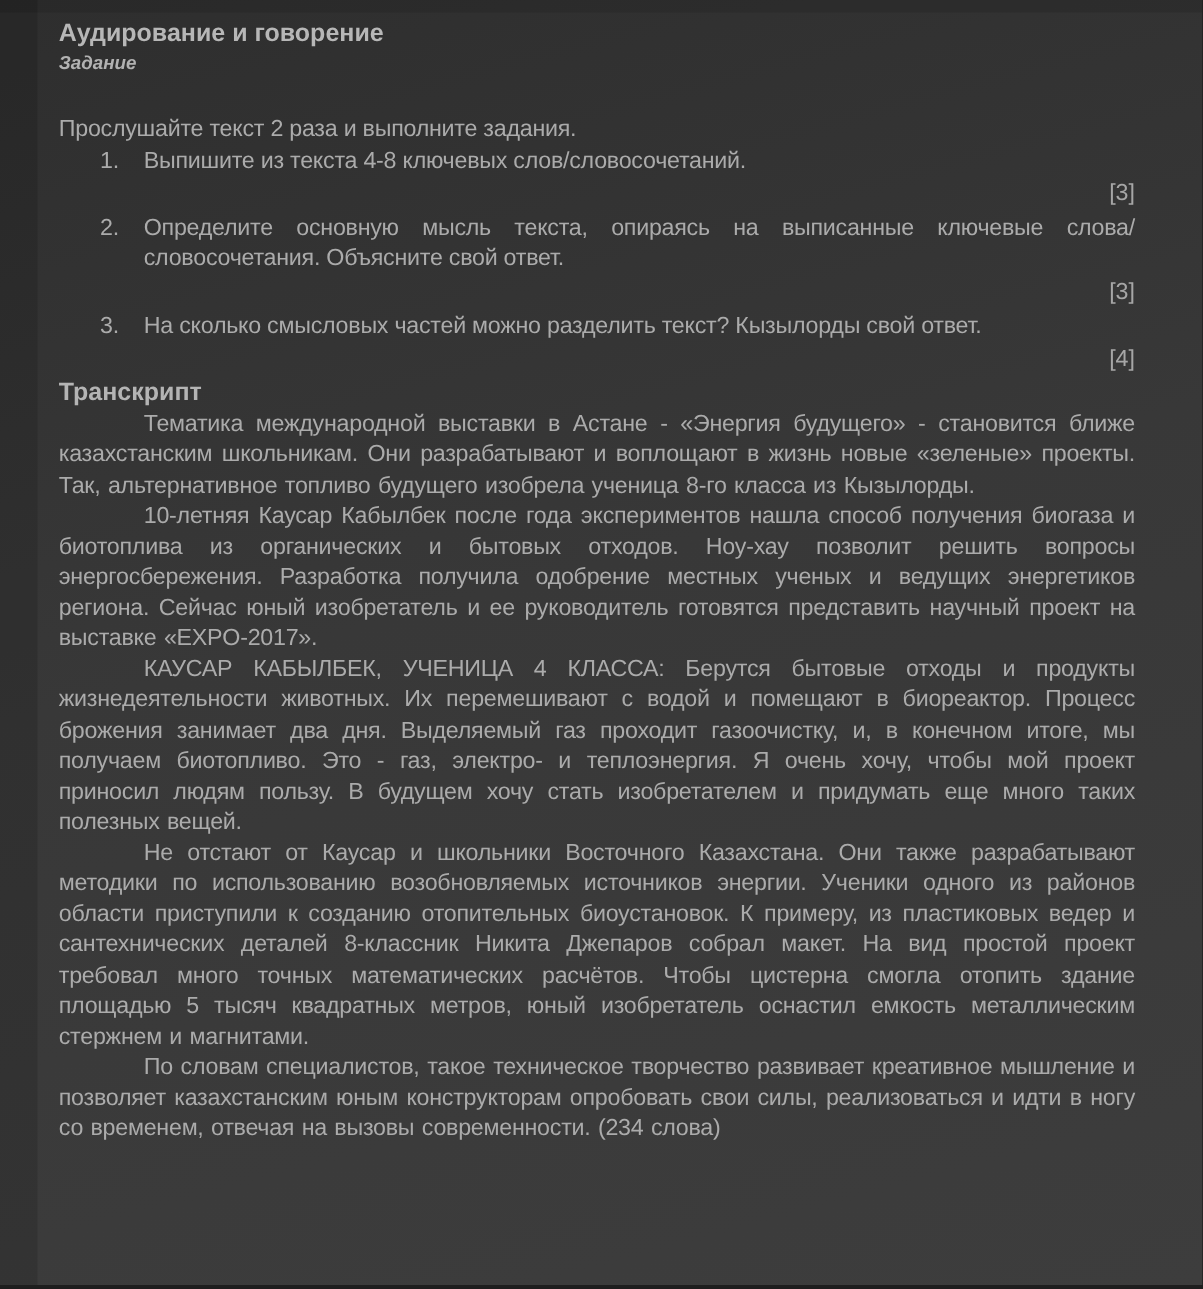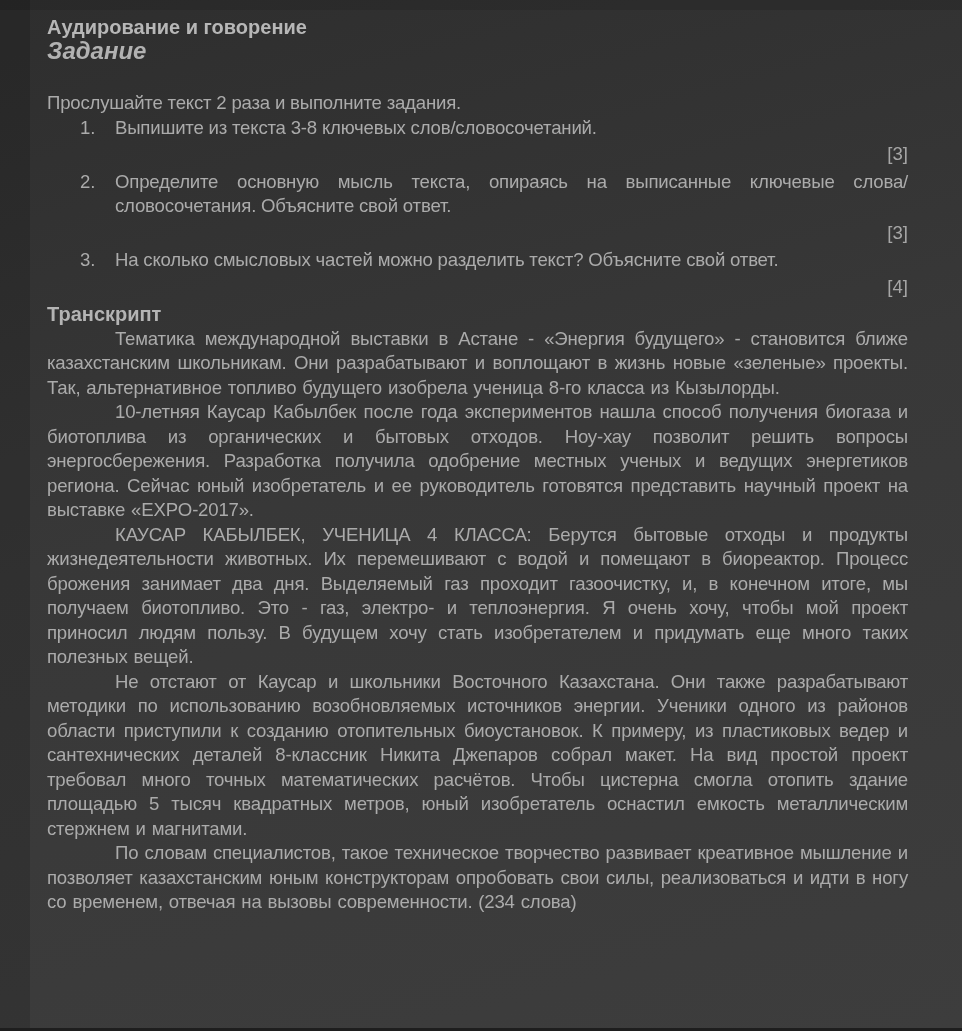--- a/index.html
+++ b/index.html
@@ -34,21 +34,21 @@
     top: 15px;
     width: 861px;
   }
   .title {
     font-size: 20px;
     line-height: 24px;
     font-weight: bold;
     color: #b7b7b7;
   }
   .subtitle {
-    font-size: 24px;
+    font-size: 15px;
     line-height: 24px;
     font-weight: bold;
     font-style: italic;
     color: #b2b2b2;
   }
   .intro {
     font-size: 18.6px;
     line-height: 24.5px;
     letter-spacing: -0.2px;
     margin-top: 28px;
@@ -99,33 +99,33 @@
   <div class="content">
 
     <div class="title">Аудирование и говорение</div>
 
     <div class="subtitle">Задание</div>
 
     <div class="intro">Прослушайте текст 2 раза и выполните задания.</div>
 
     <div class="task">
       <span class="task-num">1.</span>
-      <span>Выпишите из текста 3-8 ключевых слов/словосочетаний.</span>
+      <span>Выпишите из текста 4-8 ключевых слов/словосочетаний.</span>
     </div>
     <div class="score">[3]</div>
 
     <div class="task">
       <span class="task-num">2.</span>
       <span>Определите основную мысль текста, опираясь на выписанные ключевые слова/словосочетания.  Объясните свой ответ.</span>
     </div>
     <div class="score">[3]</div>
 
     <div class="task">
       <span class="task-num">3.</span>
-      <span>На сколько смысловых частей можно разделить текст? Объясните свой ответ.</span>
+      <span>На сколько смысловых частей можно разделить текст? Кызылорды свой ответ.</span>
     </div>
     <div class="score">[4]</div>
 
     <div class="transcript-heading">Транскрипт</div>
 
     <p class="para">Тематика международной выставки в Астане - «Энергия будущего» - становится ближе казахстанским школьникам. Они разрабатывают и воплощают в жизнь новые «зеленые» проекты. Так, альтернативное топливо будущего изобрела ученица 8-го класса из Кызылорды.</p>
     <p class="para">10-летняя Каусар Кабылбек после года экспериментов нашла способ получения биогаза и биотоплива из органических и бытовых отходов. Ноу-хау позволит решить вопросы энергосбережения. Разработка получила одобрение местных ученых и ведущих энергетиков региона. Сейчас юный изобретатель и ее руководитель готовятся представить научный проект на выставке «EXPO-2017».</p>
     <p class="para">КАУСАР КАБЫЛБЕК, УЧЕНИЦА 4 КЛАССА: Берутся бытовые отходы и продукты жизнедеятельности животных. Их перемешивают с водой и помещают в биореактор. Процесс брожения занимает два дня. Выделяемый газ проходит газоочистку, и, в конечном итоге, мы получаем биотопливо. Это - газ, электро- и теплоэнергия. Я очень хочу, чтобы мой проект приносил людям пользу. В будущем хочу стать изобретателем и придумать еще много таких полезных вещей.</p>
     <p class="para">Не отстают от Каусар и школьники Восточного Казахстана. Они также разрабатывают методики по использованию возобновляемых источников энергии. Ученики одного из районов области приступили к созданию отопительных биоустановок. К примеру, из пластиковых ведер и сантехнических деталей 8-классник Никита Джепаров собрал макет. На вид простой проект требовал много точных математических расчётов. Чтобы цистерна смогла отопить здание площадью 5 тысяч квадратных метров, юный изобретатель оснастил емкость металлическим стержнем и магнитами.</p>
     <p class="para">По словам специалистов, такое техническое творчество развивает креативное мышление и позволяет казахстанским юным конструкторам опробовать свои силы, реализоваться и идти в ногу со временем, отвечая на вызовы современности. (234 слова)</p>

